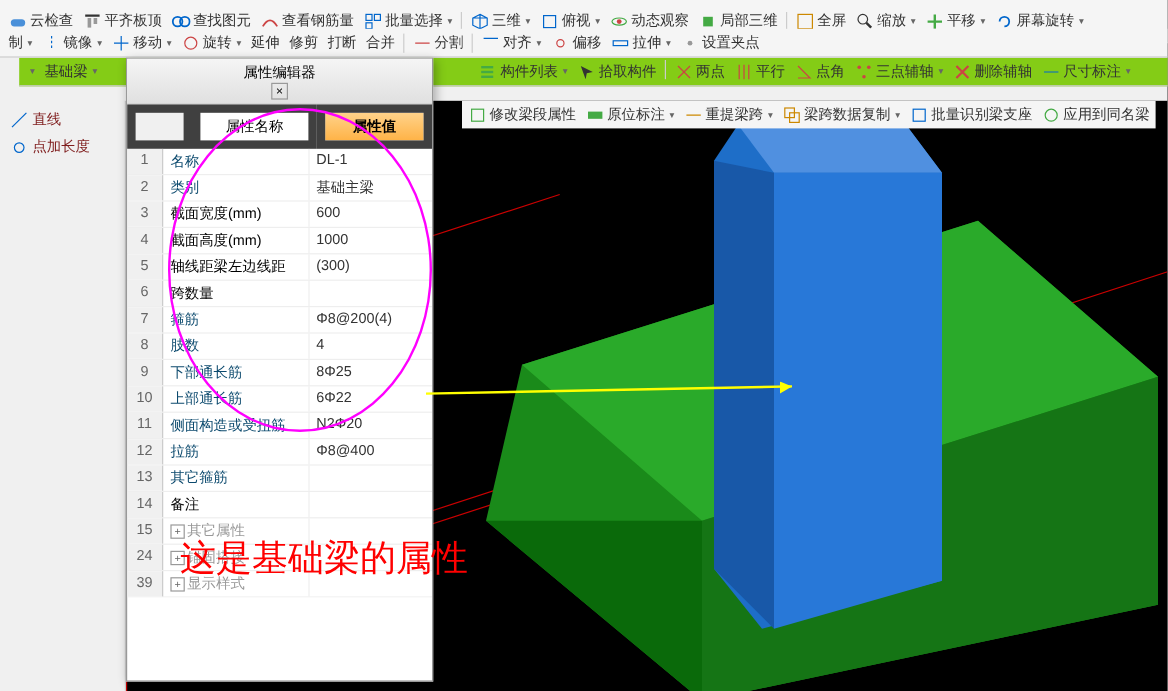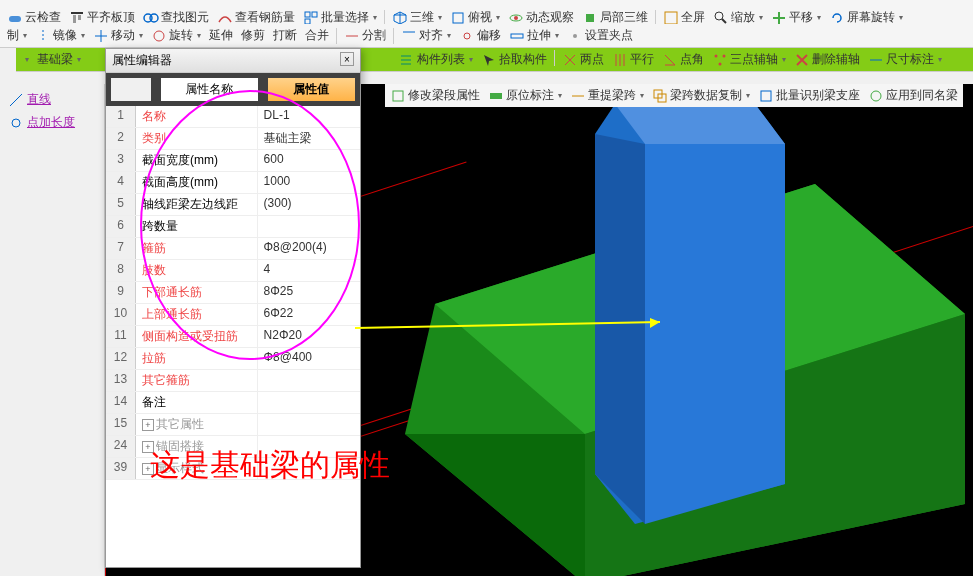--- a/index.html
+++ b/index.html
@@ -55,25 +55,24 @@
     }
     .left-panel {
       width: 105px;
       background: #f0f0f0;
       border-right: 1px solid #ccc;
       padding: 4px;
     }
     .left-item {
       padding: 3px 4px;
       cursor: pointer;
-      color: #a21caf;
+      color: #7f1d1d;
       display: flex;
       align-items: center;
       gap: 3px;
-      text-decoration: underline;
     }
     .viewport {
       flex: 1;
       background: #000;
       position: relative;
       overflow: hidden;
     }
     .property-editor {
       position: absolute;
       left: 105px;
@@ -84,40 +83,42 @@
       border: 1px solid #999;
       box-shadow: 2px 2px 8px rgba(0,0,0,0.3);
       z-index: 100;
     }
     .pe-title {
       background: linear-gradient(#f5f5f5, #e0e0e0);
       padding: 3px 6px;
       border-bottom: 1px solid #ccc;
       display: flex;
       justify-content: space-between;
+      align-items: center;
+      flex-direction: column;
     }
     .pe-close {
       border: 1px solid #999;
       width: 14px;
       height: 14px;
       display: flex;
       align-items: center;
       justify-content: center;
       font-size: 10px;
       cursor: pointer;
     }
     .pe-header {
       display: flex;
       background: #fff;
     }
     .pe-header-cell {
       flex: 1;
       padding: 3px 20px;
       text-align: center;
-      border: 5px solid #404040;
+      border: 7px solid #404040;
     }
     .pe-header-num {
       width: 30px;
       flex: none;
       background: #f0f0f0;
     }
     .pe-header-name {
       flex: 1.2;
     }
     .pe-header-value {
@@ -136,21 +137,21 @@
       width: 30px;
       padding: 2px 4px;
       text-align: center;
       background: #f0f0f0;
       border-right: 1px solid #ccc;
       color: #666;
     }
     .pe-name {
       flex: 1.2;
       padding: 2px 6px;
-      color: #ef4444;
+      color: #0c4a6e;
       border-right: 1px solid #eee;
     }
     .pe-name.plain { color: #000000; }
     .pe-value {
       flex: 1;
       padding: 2px 6px;
       color: #333;
     }
     .pe-expand {
       width: 12px;

